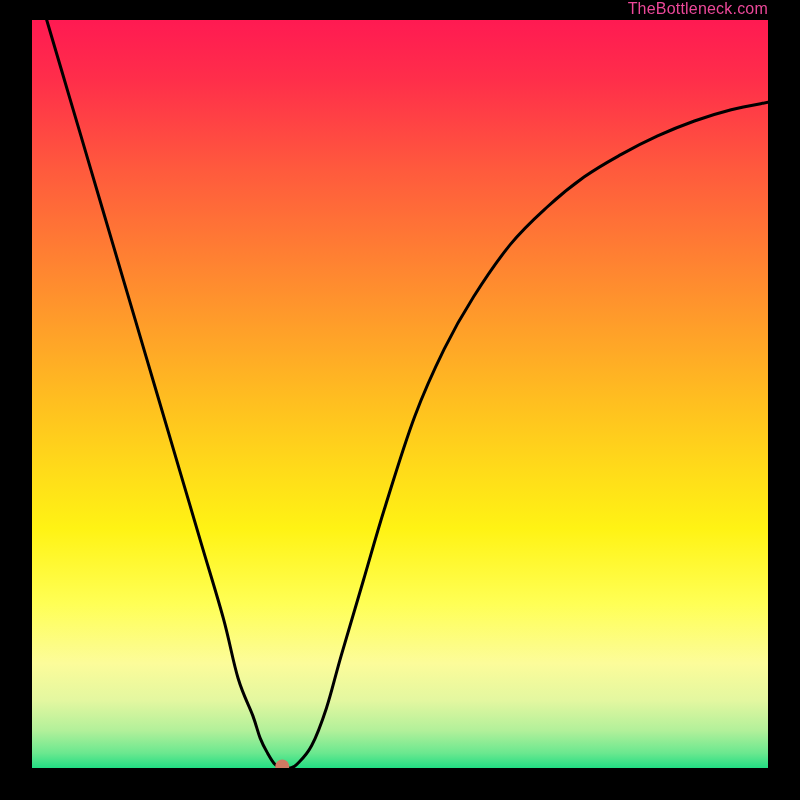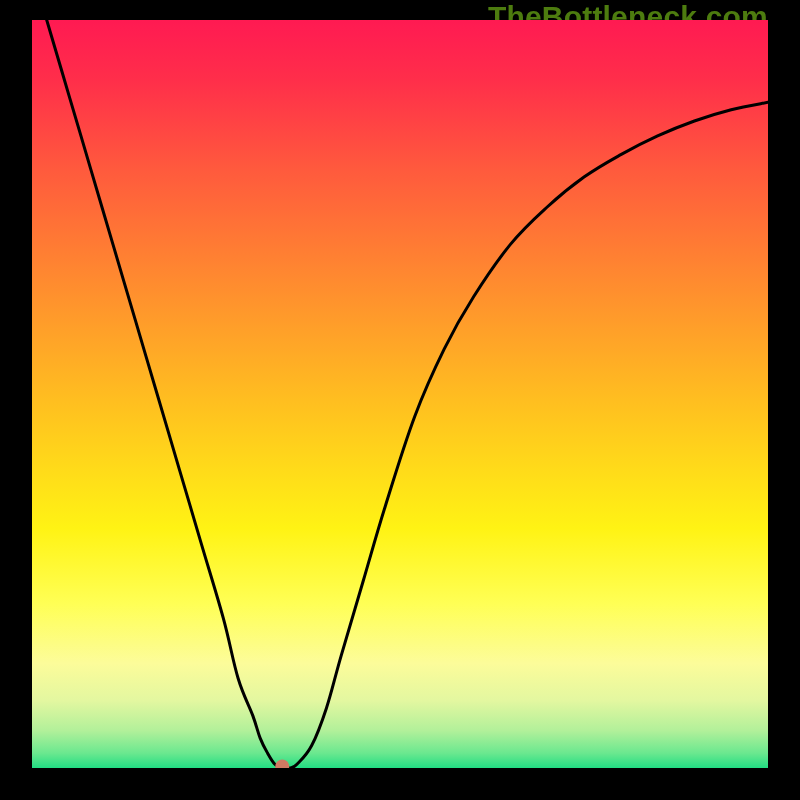--- a/index.html
+++ b/index.html
@@ -23,23 +23,23 @@
     position: absolute;
     left: 0;
     top: 0;
     width: 100%;
     height: 100%;
   }
   .watermark {
     position: absolute;
     top: 0;
     right: 32px;
-    color: #4d7c0f;
-    font-size: 30px;
-    font-weight: 700;
+    color: #ec4899;
+    font-size: 16px;
+    font-weight: 400;
     letter-spacing: 0.2px;
     user-select: none;
   }
 </style>
 </head>
 <body>
 
 <div class="watermark">TheBottleneck.com</div>
 
 <div class="frame">

